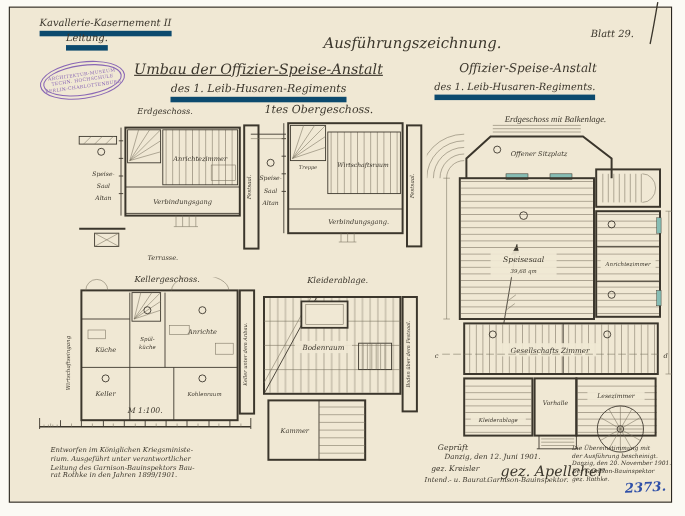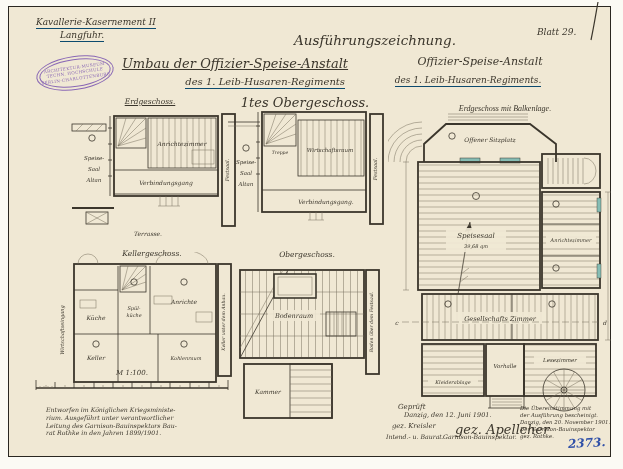--- a/index.html
+++ b/index.html
@@ -2,21 +2,21 @@
 <html><head>
 <meta charset="utf-8">
 <style>
   html,body{margin:0;padding:0;}
   body{width:623px;height:469px;background:#fbfaf4;position:relative;overflow:hidden;
        font-family:"DejaVu Serif",serif;}
   .paper{position:absolute;left:8px;top:6px;width:603px;height:451px;
          background:#f0e8d4;border:1.6px solid #2a2721;box-sizing:border-box;}
   .scr{position:absolute;font-style:italic;color:#3b362c;white-space:nowrap;}
   .ctr{text-align:center;}
-  .rul{border-bottom:1px solid #0c4a6e;padding-bottom:1px;display:inline-block;}
+  .rul{border-bottom:5px solid #0c4a6e;padding-bottom:1px;display:inline-block;}
   .plan{position:absolute;}
   svg text{font-family:"DejaVu Serif",serif;font-style:italic;fill:#3b362c;text-anchor:middle;}
   .t45{font-size:4.6px}.t5{font-size:5px}.t55{font-size:5.5px}
   .t6{font-size:6px}.t65{font-size:6.5px}.t7{font-size:7px}
   .w2{stroke:#3b362c;stroke-width:1.8;fill:none}
   .w1{stroke:#3b362c;stroke-width:0.8;fill:none}
   .thin{stroke:#776f5d;stroke-width:0.5;fill:none}
   .stamp{position:absolute;left:36px;top:56px;width:76px;height:32px;
          border:1.2px solid #8a68b5;border-radius:50%;transform:rotate(-8deg);
          display:flex;flex-direction:column;justify-content:center;align-items:center;}
@@ -29,42 +29,42 @@
 </head>
 <body>
 
 <div class="paper"></div>
 
 <svg style="position:absolute;left:583px;top:0;" width="22" height="42" viewBox="0 0 22 42">
   <path d="M15 2 C13 13,11 26,8 40" stroke="#3b362c" stroke-width="1.2" fill="none"></path>
 </svg>
 
 <div class="scr" style="left:36px;top:17px;font-size:9px;"><span class="rul">Kavallerie-Kasernement II</span></div>
-<div class="scr" style="left:60px;top:30px;font-size:9px;"><span class="rul">Langfuhr.</span></div>
+<div class="scr" style="left:60px;top:30px;font-size:9px;"><span class="rul">Leitung.</span></div>
 
 <div class="stamp">
   <span class="inner"></span>
   <div>ARCHITEKTUR-MUSEUM</div>
   <div>TECHN. HOCHSCHULE</div>
   <div>BERLIN-CHARLOTTENBURG</div>
 </div>
 
 <div class="scr ctr" style="left:290px;top:32px;width:170px;font-size:13.5px;">Ausführungszeichnung.</div>
 <div class="scr" style="left:537px;top:27px;font-size:9px;text-align:right;">Blatt 29.</div>
 
 <div class="scr ctr" style="left:105px;top:56px;width:260px;font-size:13px;text-decoration:underline;">Umbau der Offizier-Speise-Anstalt</div>
-<div class="scr ctr" style="left:125px;top:76px;width:220px;font-size:10px;text-align:right;"><span class="rul">des 1. Leib-Husaren-Regiments</span></div>
+<div class="scr ctr" style="left:125px;top:76px;width:220px;font-size:10px;"><span class="rul">des 1. Leib-Husaren-Regiments</span></div>
 
 <div class="scr ctr" style="left:410px;top:55px;width:140px;font-size:11px;">Offizier-Speise-Anstalt</div>
 <div class="scr ctr" style="left:383px;top:75px;width:170px;font-size:9px;"><span class="rul">des 1. Leib-Husaren-Regiments.</span></div>
 
-<div class="scr ctr" style="left:88px;top:97px;width:124px;font-size:7.5px;text-decoration:underline;">Erdgeschoss.</div>
-<div class="scr ctr" style="left:238px;top:95px;width:134px;font-size:13px;text-align:center;">1tes Obergeschoss.</div>
+<div class="scr ctr" style="left:88px;top:97px;width:124px;font-size:7.5px;">Erdgeschoss.</div>
+<div class="scr ctr" style="left:223px;top:95px;width:134px;font-size:10px;text-align:center;">1tes Obergeschoss.</div>
 <div class="scr ctr" style="left:92px;top:249px;width:120px;font-size:7.5px;">Kellergeschoss.</div>
-<div class="scr ctr" style="left:242px;top:250px;width:130px;font-size:7.5px;">Obergeschoss.</div>
+<div class="scr ctr" style="left:242px;top:250px;width:130px;font-size:7.5px;">Kleiderablage.</div>
 <div class="scr ctr" style="left:415px;top:104px;width:180px;font-size:8px;font-family:Liberation Serif, serif;">Erdgeschoss mit Balkenlage.</div>
 
 <svg class="plan" style="left:70px;top:108px;" width="172" height="138" viewBox="0 0 172 138">
   <defs>
       <pattern id="pA" width="6" height="6" patternUnits="userSpaceOnUse">
         <path d="M3 0V6" stroke="#7a7260" stroke-width="0.5"></path>
       </pattern>
     </defs>
   <rect x="152" y="6" width="13" height="112" class="w2"></rect>
   <text class="t5" transform="translate(158.5,62) rotate(-90)">Festsaal.</text>

